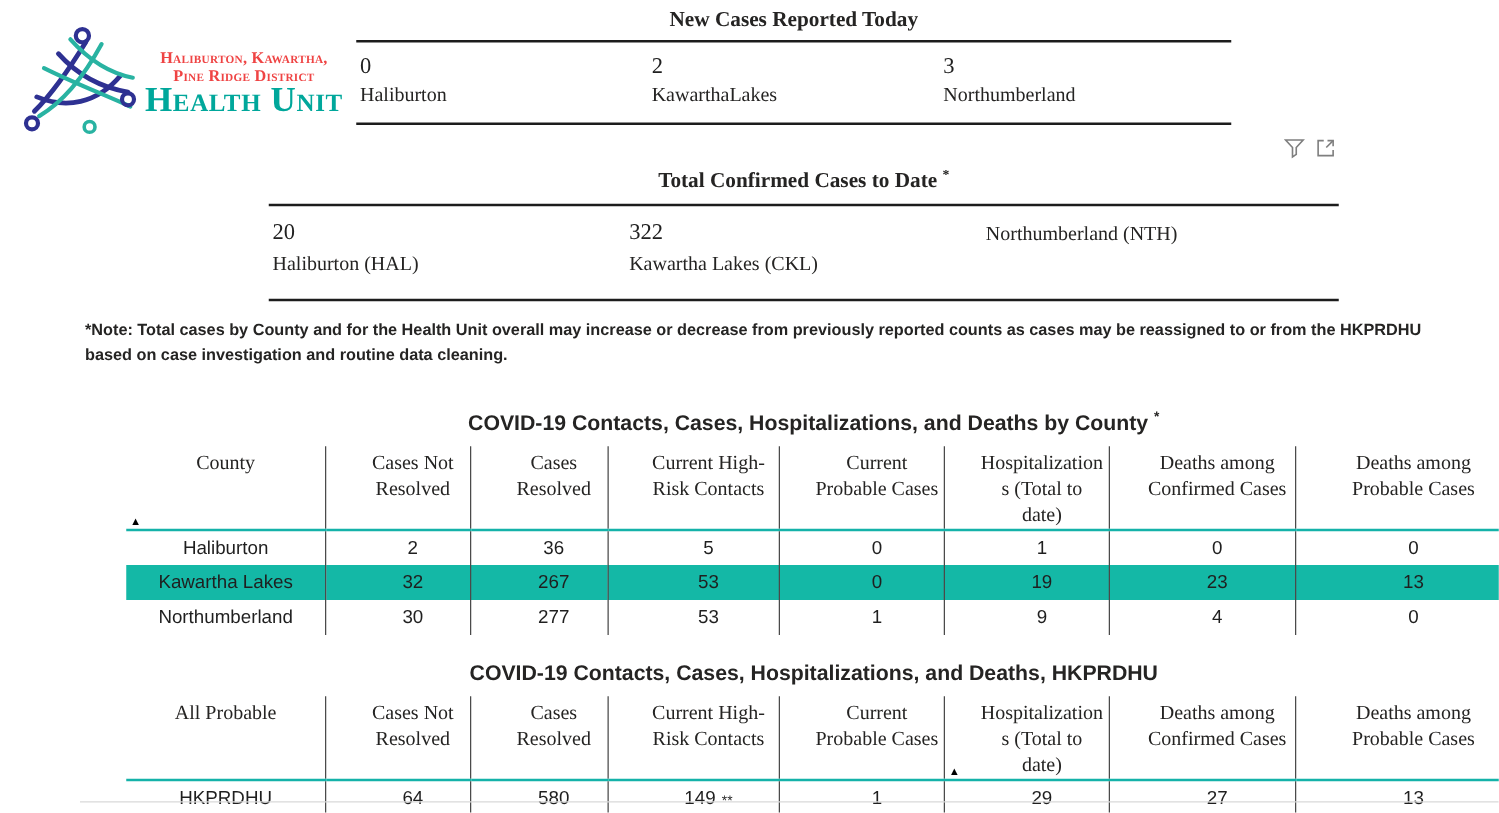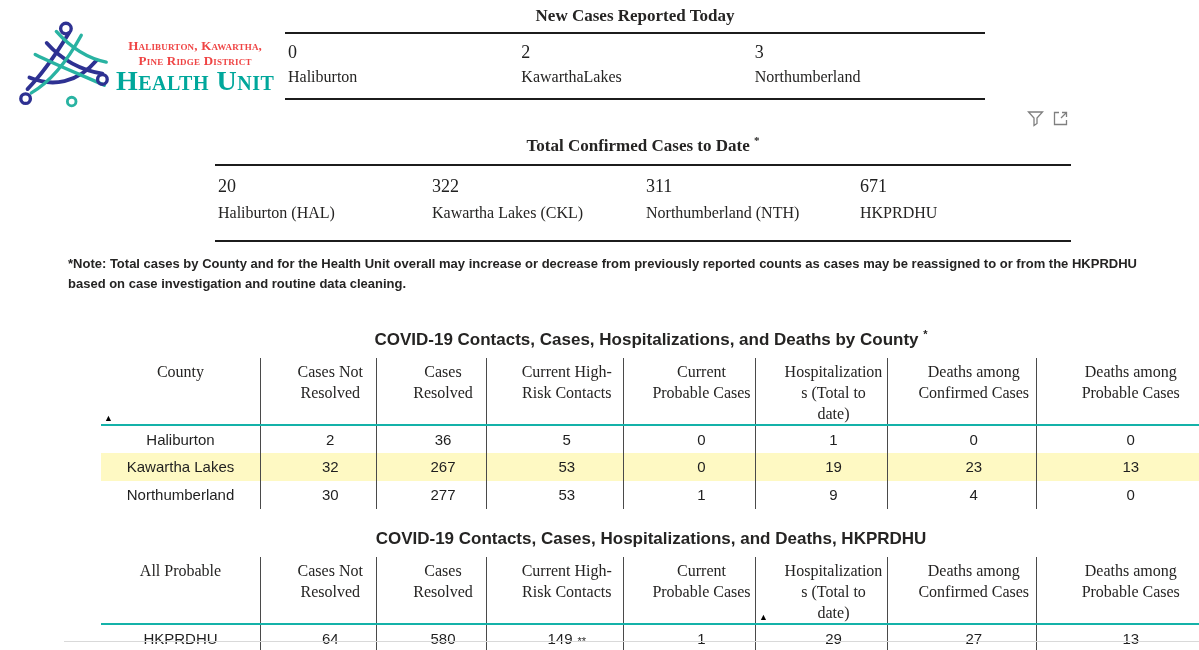--- a/index.html
+++ b/index.html
@@ -75,21 +75,21 @@
     padding: 3px 4px 0 4px; height: 53px;
     position: relative;
     border-bottom: 2px solid #14B2A9;
     cursor: pointer;
   }
   th + th, td + td { border-left: 1px solid #4a4a4a; padding-left: 28px; }
   td {
     font-size: 15px; height: 28px; text-align: center;
     padding: 0 4px; color: #1f1f1f;
   }
-  tr.shaded td { background: #fef9c3; }
+  tr.shaded td { background: #14b8a6; }
   .sort-arrow {
     position: absolute; left: 3px; bottom: 1px;
     font-size: 9px; line-height: 9px; color: #000;
   }
   .tbl-county { top: 302px; }
   .tbl-hkpr { top: 507px; }
   .cell-suffix { font-size: 11px; color: #2c2c2c; margin-left: 5px; position: relative; top: 1px; }
 
   .bottom-rule {
     position: absolute; left: 64px; right: 0; top: 641px;
@@ -150,26 +150,21 @@
   <div class="card-body">
     <div class="card-col">
       <div class="card-value">20</div>
       <div class="card-label">Haliburton (HAL)</div>
     </div>
     <div class="card-col">
       <div class="card-value">322</div>
       <div class="card-label">Kawartha Lakes (CKL)</div>
     </div>
     <div class="card-col">
-      <div class="card-value">311</div>
       <div class="card-label">Northumberland (NTH)</div>
-    </div>
-    <div class="card-col">
-      <div class="card-value">671</div>
-      <div class="card-label">HKPRDHU</div>
     </div>
   </div>
   <div class="card-rule"></div>
 
   <div class="visual-header-icons">
     <span class="vh-icon">
       <svg viewBox="0 0 17 17">
           <path d="M1.5 2 H15.5 L10 8 V13.5 L7 15.5 V8 Z"></path>
         </svg>
     </span>

